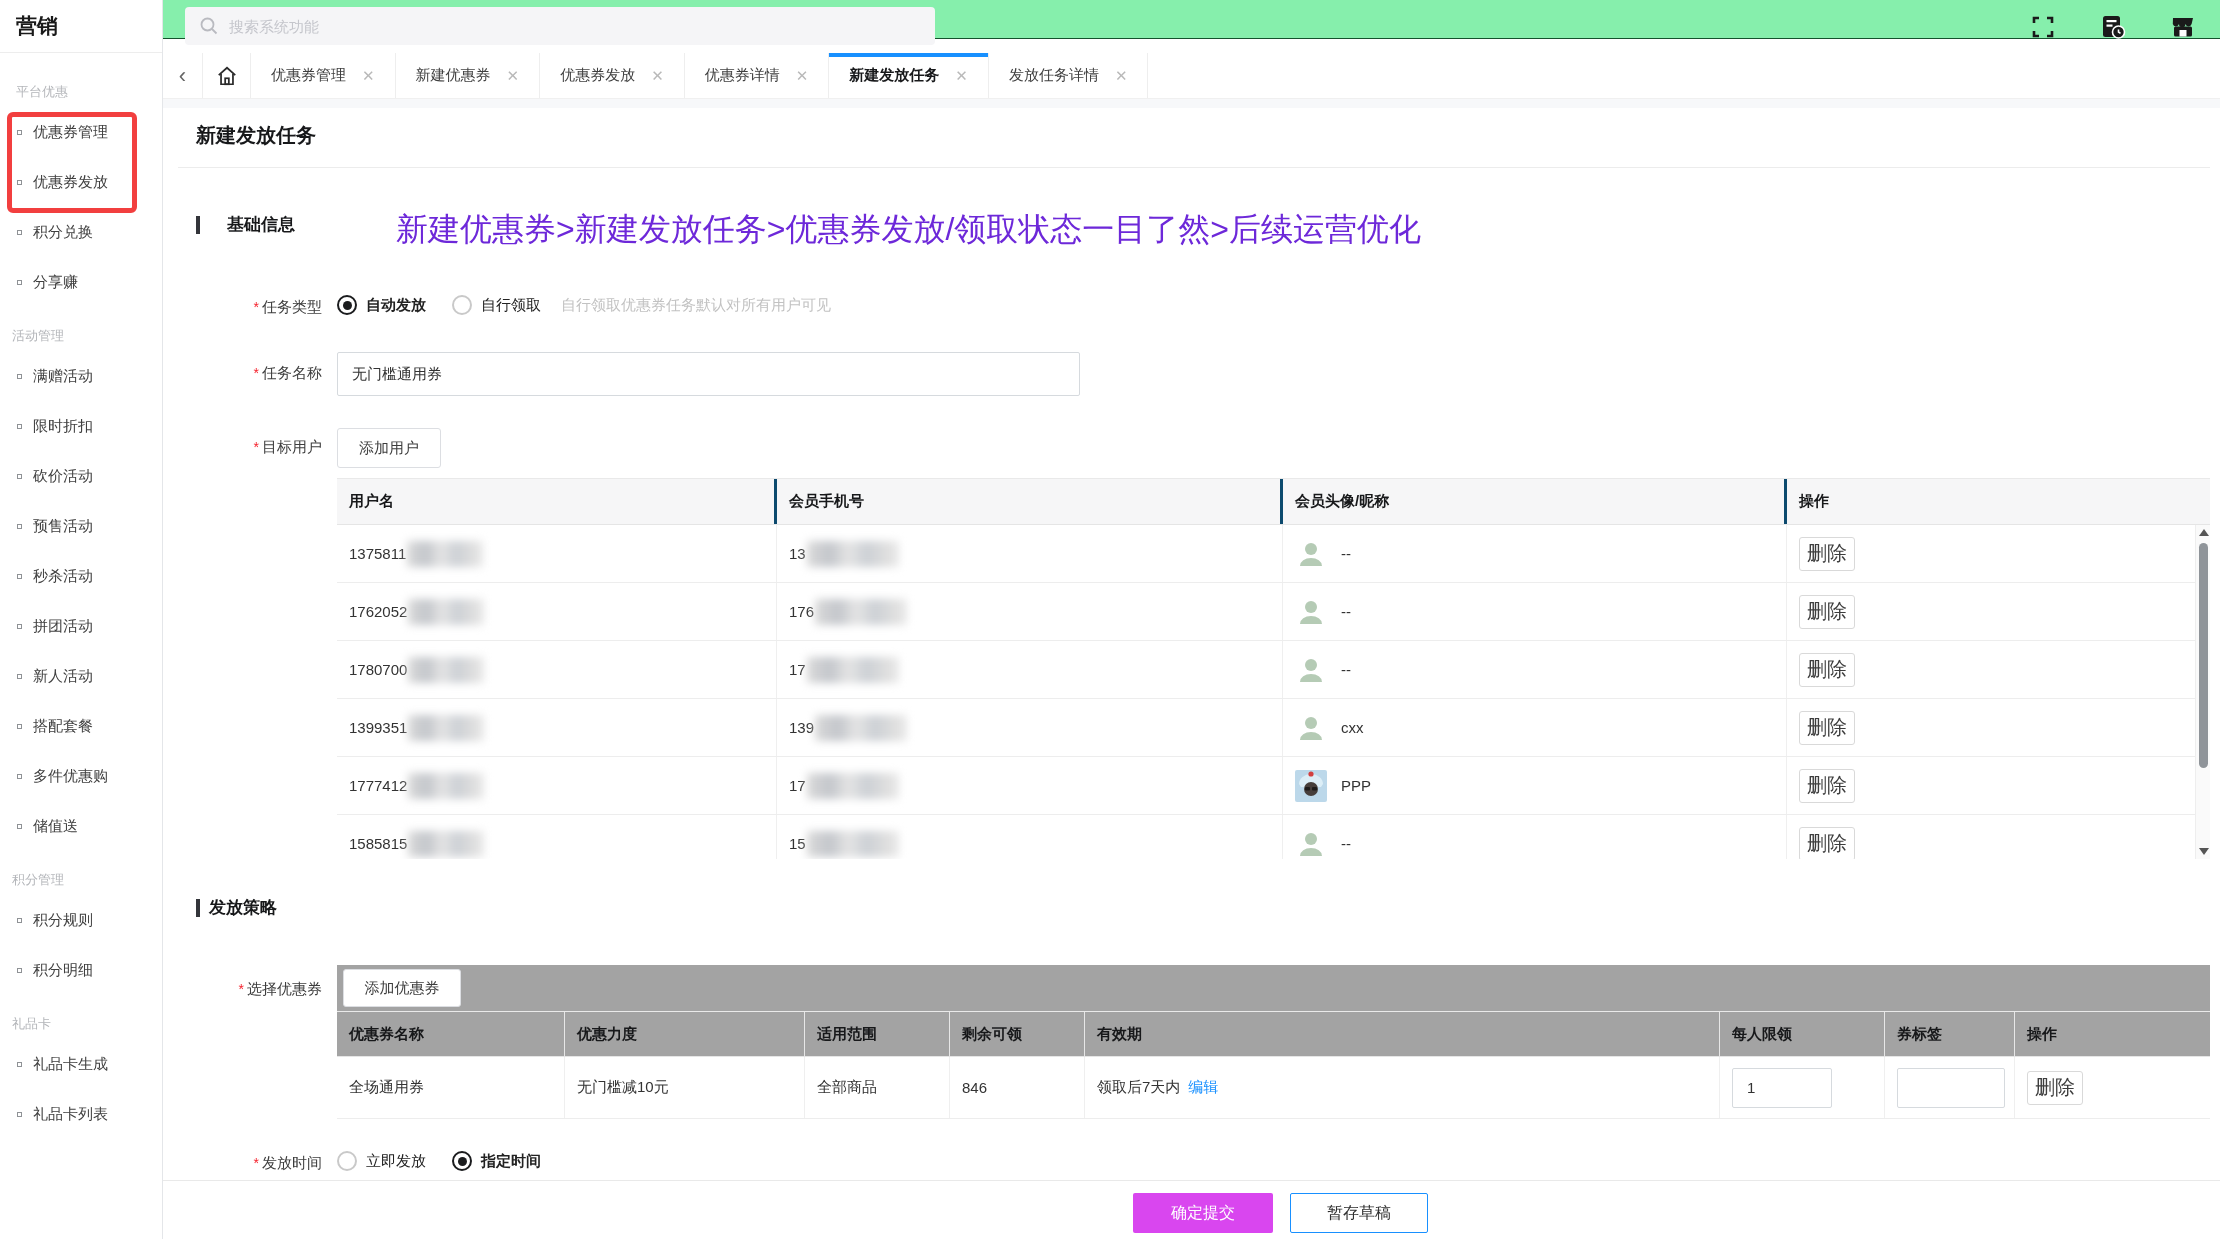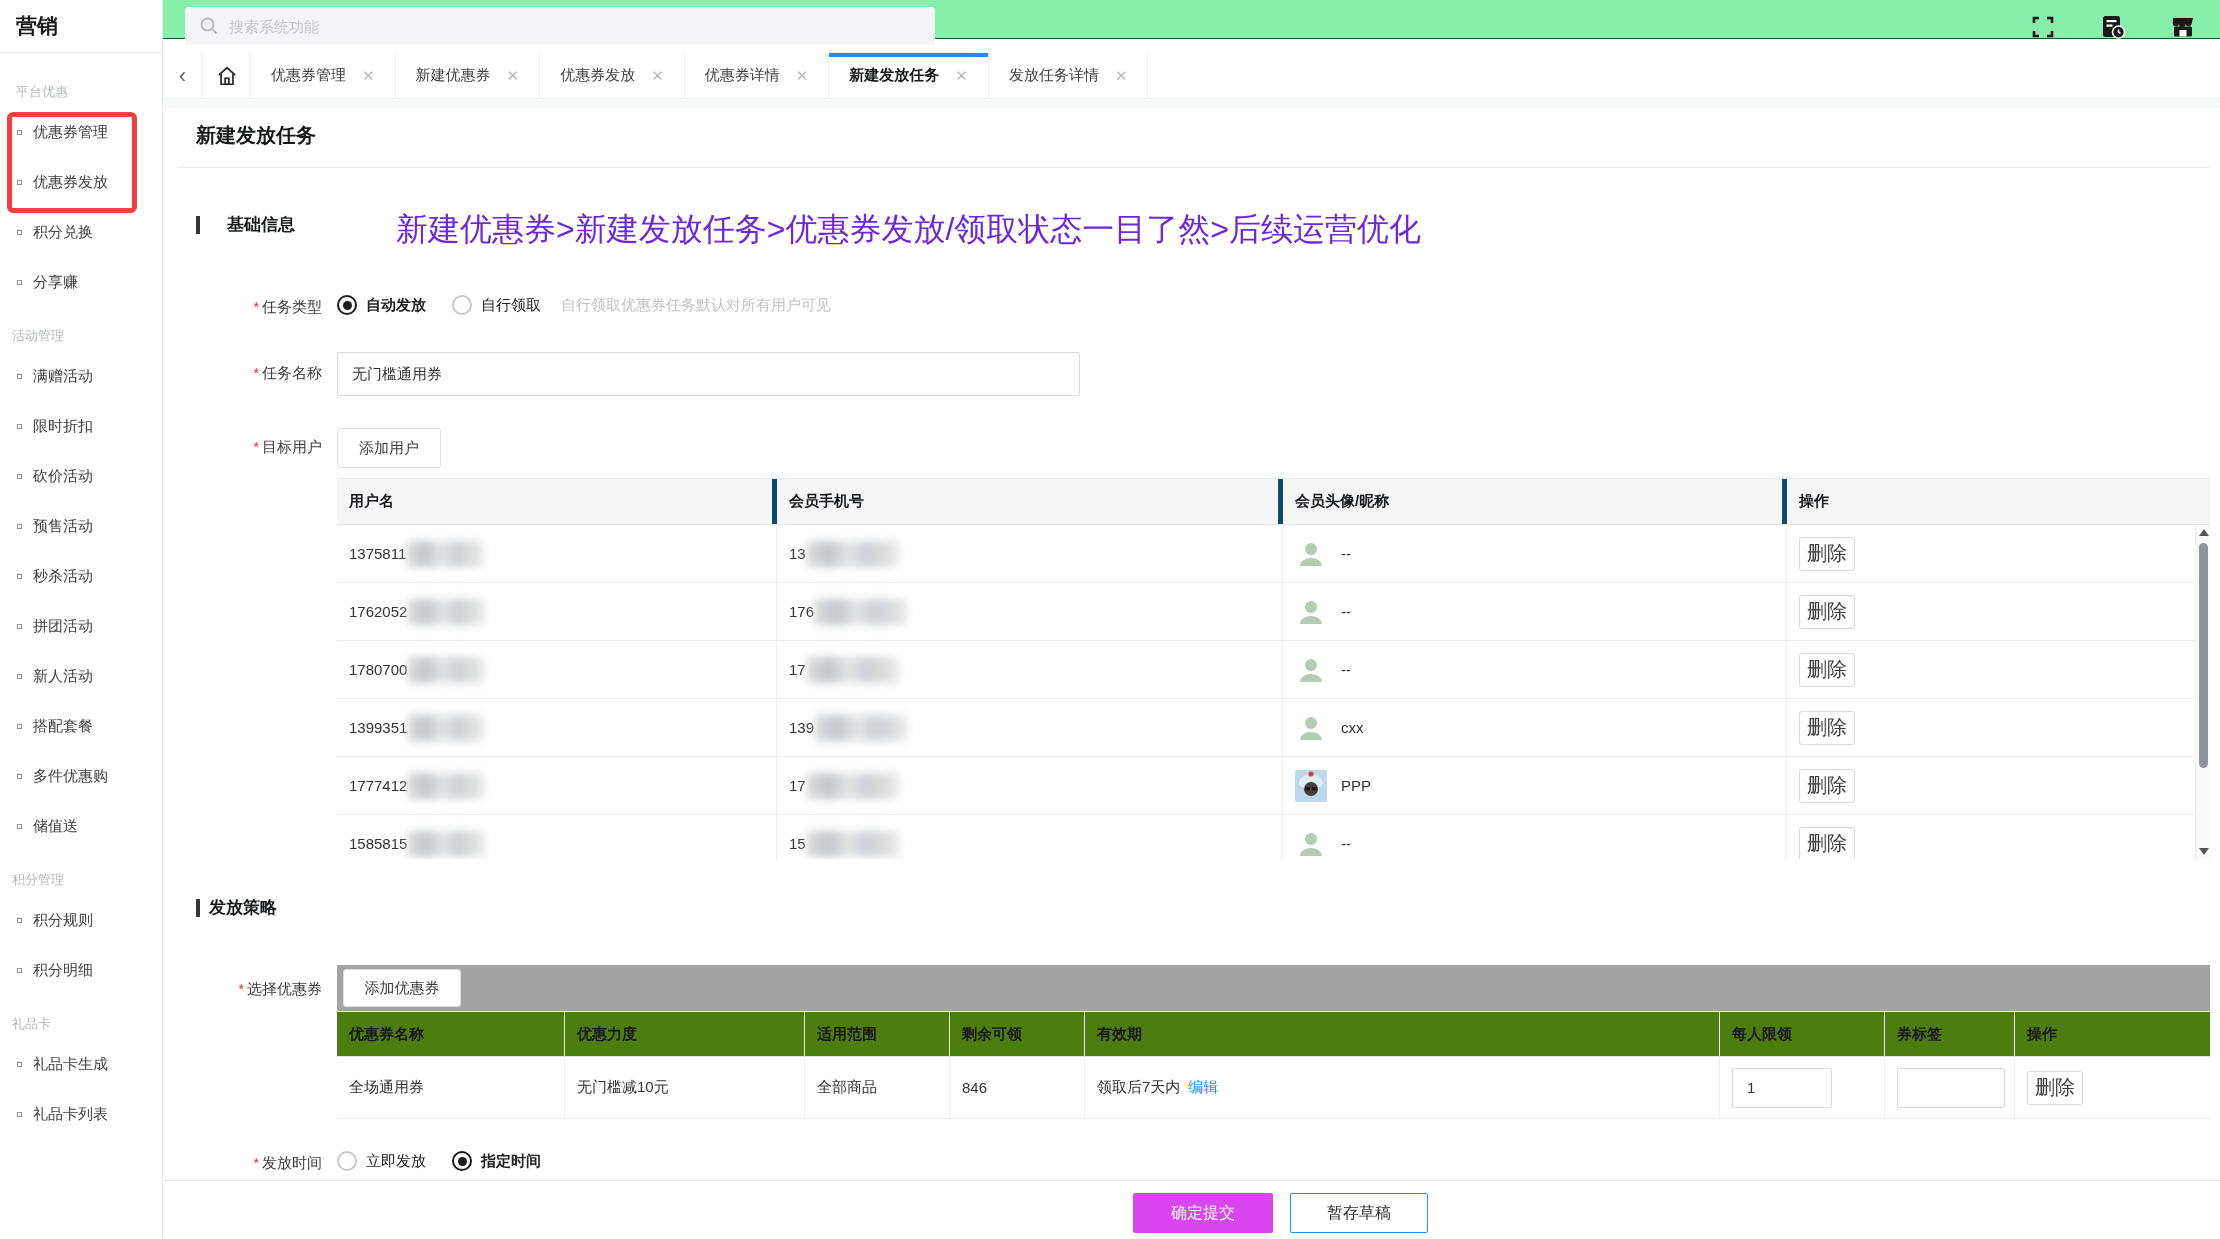--- a/index.html
+++ b/index.html
@@ -54,42 +54,42 @@
   .hint { color:#c2c2c2; margin-left:20px; font-size:15px; }
 
   .text-input { border:1px solid #d6dade; border-radius:2px; background:#fff; font-size:15px; color:#333; padding:0 14px; outline:none; font-family:inherit; }
 
   .btn-plain { background:#fff; border:1px solid #dcdee2; border-radius:3px; font-size:15px; color:#3d3d3d; display:flex; align-items:center; justify-content:center; cursor:pointer; }
   .del-btn { width:56px; height:34px; background:#fff; border:1px solid #d9d9d9; border-radius:3px; font-size:20px; color:#3d3d3d; display:flex; align-items:center; justify-content:center; cursor:pointer; }
 
   
   .utable { position:absolute; left:174px; top:370px; width:1873px; border-top:1px solid #e9e9e9; }
   .ut-head { display:flex; height:46px; background:#f6f6f7; border-bottom:1px solid #e5e5e5; font-weight:bold; font-size:15px; color:#17181a; }
-  .ut-head > div { display:flex; align-items:center; padding-left:12px; border-right:5px solid #0c4a6e; }
+  .ut-head > div { display:flex; align-items:center; padding-left:12px; border-right:3px solid #0c4a6e; }
   .ut-head > div:last-child { border-right:none; }
   .uh1 { width:440px; } .uh2 { width:506px; } .uh3 { width:504px; } .uh4 { width:423px; }
   .ut-body { position:relative; height:334px; overflow:hidden; }
   .ut-row { display:flex; height:58px; border-bottom:1px solid #ededed; font-size:15px; color:#333; }
   .ut-row > div { display:flex; align-items:center; padding-left:12px; border-right:1px solid #efefef; }
   .uc1 { width:440px; } .uc2 { width:506px; } .uc3 { width:504px; } .uc4 { width:408px; border-right:none !important; }
   .blur { display:inline-block; height:26px; width:76px; margin-left:1px; border-radius:2px;
           background:linear-gradient(90deg,#dadada 0%,#c3c6cb 25%,#e5e5e5 45%,#ccd0d5 65%,#dedede 85%,#e9e9e9 100%);
           filter:blur(4px); }
   .blur.ph { width:92px; }
   .avatar { width:32px; height:32px; margin-right:14px; flex:none; }
   .nick { color:#333; }
   .scrollbar { position:absolute; right:0; top:0; width:15px; height:334px; background:#fafafa; border-left:1px solid #eee; }
   .sb-up { position:absolute; top:4px; left:3px; width:0; height:0; border-left:5px solid transparent; border-right:5px solid transparent; border-bottom:7px solid #555; cursor:pointer; }
   .sb-down { position:absolute; bottom:4px; left:3px; width:0; height:0; border-left:5px solid transparent; border-right:5px solid transparent; border-top:7px solid #555; cursor:pointer; }
   .sb-thumb { position:absolute; top:18px; left:3px; width:9px; height:225px; border-radius:5px; background:#8f9499; cursor:pointer; }
 
   
   .ctable { position:absolute; left:174px; top:857px; width:1873px; }
   .ct-btnstrip { height:46px; background:#a3a3a3; display:flex; align-items:center; }
-  .ct-head { display:flex; height:46px; background:#4d7c0f; border-top:1px solid #eaeaea; border-bottom:1px solid #e5e5e5; font-weight:bold; font-size:15px; color:#17181a; }
+  .ct-head { display:flex; height:46px; background:#a3a3a3; border-top:1px solid #eaeaea; border-bottom:1px solid #e5e5e5; font-weight:bold; font-size:15px; color:#17181a; }
   .ct-head > div { display:flex; align-items:center; padding-left:12px; border-right:1px solid #e7e7e7; }
   .ct-head > div:last-child { border-right:none; }
   .ct-row { display:flex; height:62px; border-bottom:1px solid #ededed; font-size:15px; color:#333; background:#fff; }
   .ct-row > div { display:flex; align-items:center; padding-left:12px; border-right:1px solid #efefef; }
   .ct-row > div:last-child { border-right:none; }
   .cc1 { width:228px; } .cc2 { width:240px; } .cc3 { width:145px; } .cc4 { width:135px; }
   .cc5 { width:635px; } .cc6 { width:165px; } .cc7 { width:130px; } .cc8 { width:195px; }
   .edit-link { color:#1890ff; margin-left:8px; cursor:pointer; }
 
   

